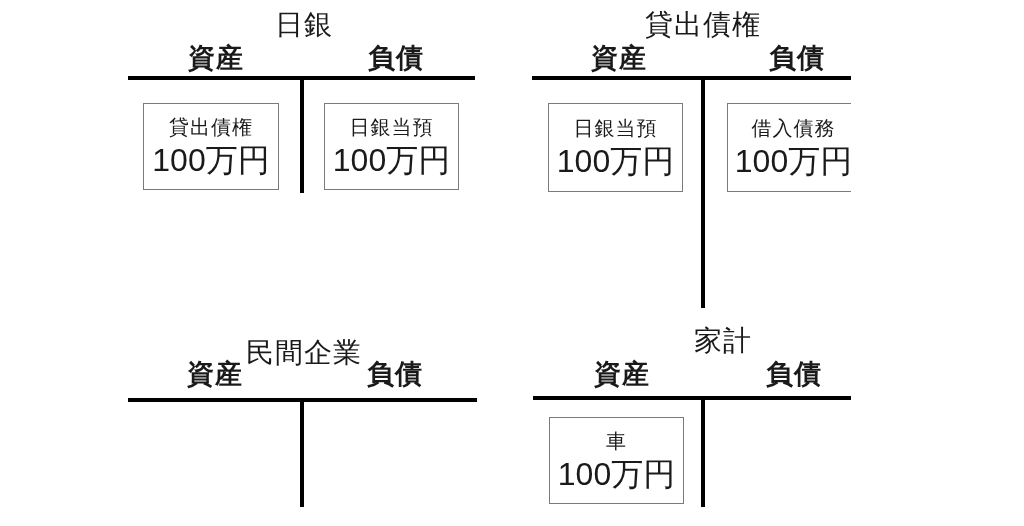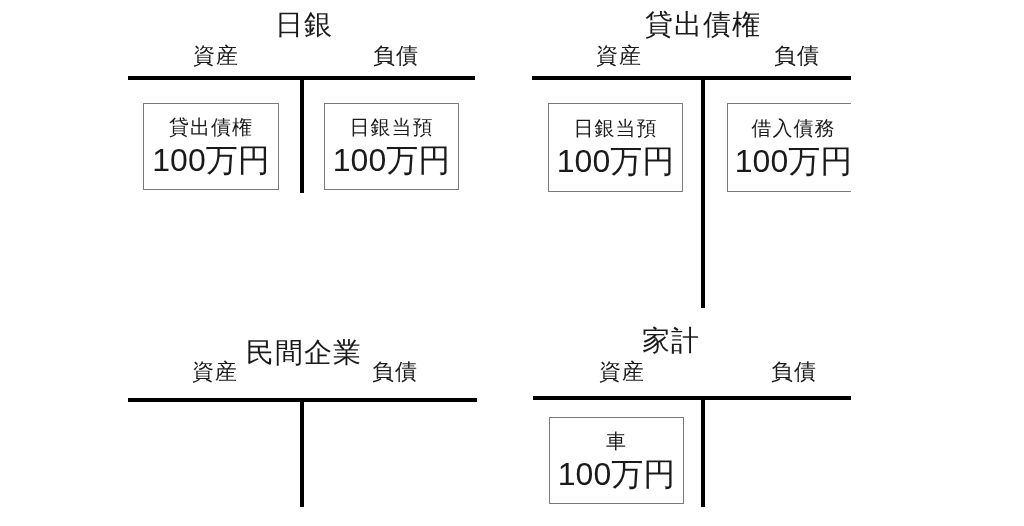--- a/index.html
+++ b/index.html
@@ -20,24 +20,25 @@
     position: absolute;
     transform: translateX(-50%);
     font-size: 28px;
     line-height: 1.1;
     white-space: nowrap;
     letter-spacing: 1px;
   }
   .t-header {
     position: absolute;
     transform: translateX(-50%);
-    font-size: 22px;
+    font-size: 27px;
     line-height: 1.1;
     white-space: nowrap;
     letter-spacing: 1px;
+    font-weight: bold;
   }
   .hline {
     position: absolute;
     height: 4px;
     background: #000000;
   }
   .vline {
     position: absolute;
     width: 4px;
     background: #000000;
@@ -85,21 +86,21 @@
   .a2-rbox   { left: 727px; top: 103px; width: 133px; height: 89px; }
 
   
   .a3-title  { left: 304px; top: 338px; }
   .a3-assets { left: 215px; top: 360px; }
   .a3-liab   { left: 395px; top: 360px; }
   .a3-hline  { left: 128px; top: 398px; width: 349px; }
   .a3-vline  { left: 300px; top: 398px; height: 109px; }
 
   
-  .a4-title  { left: 671px; top: 326px; font-family: Liberation Serif, serif; }
+  .a4-title  { left: 723px; top: 326px; font-family: Liberation Serif, serif; }
   .a4-assets { left: 622px; top: 360px; }
   .a4-liab   { left: 794px; top: 360px; }
   .a4-hline  { left: 533px; top: 396px; width: 345px; }
   .a4-vline  { left: 701px; top: 396px; height: 111px; }
   .a4-lbox   { left: 549px; top: 417px; width: 135px; height: 87px; }
 </style>
 </head>
 <body>
 
 <div class="canvas">

